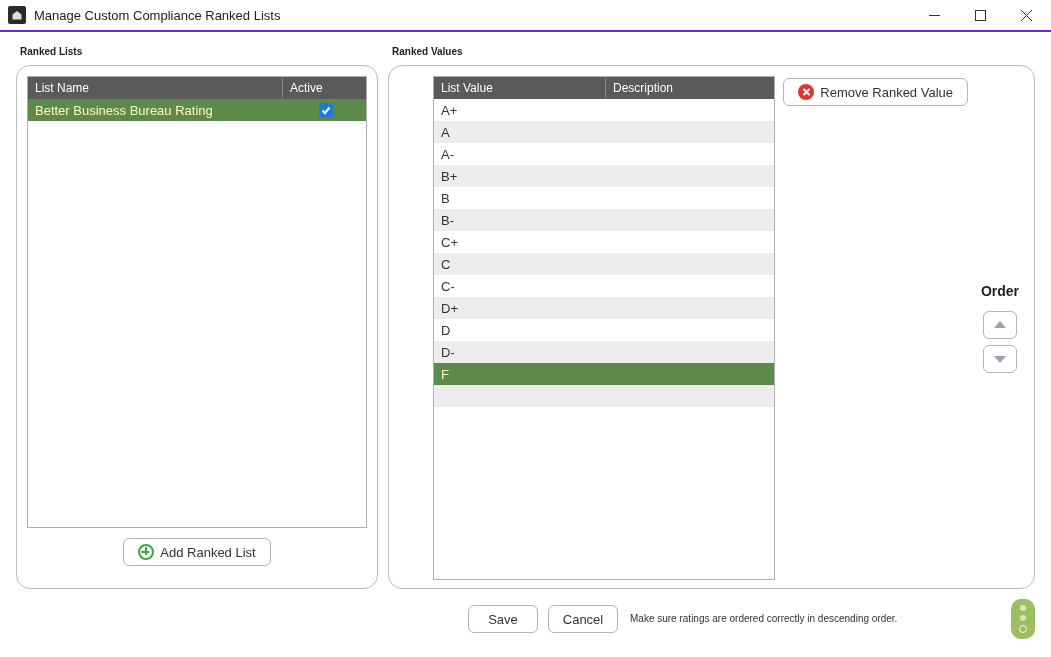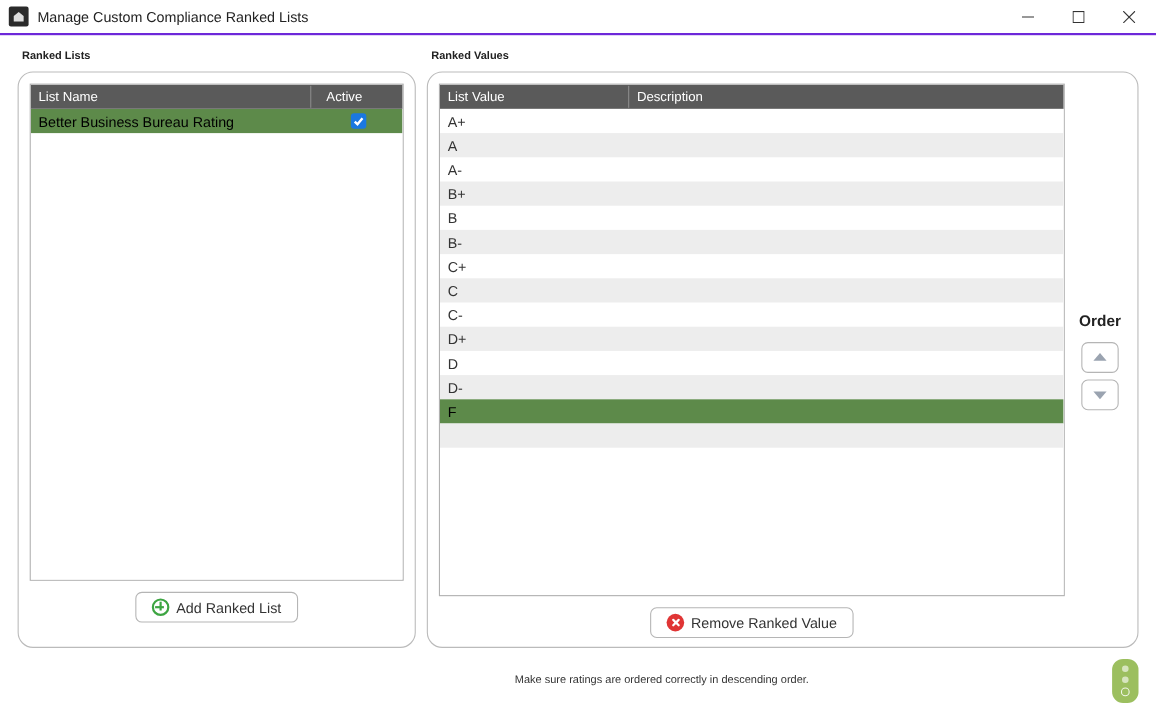--- a/index.html
+++ b/index.html
@@ -66,22 +66,23 @@
     gap: 8px;
     position: relative;
   }
   .panel-right .group-box {
     flex-direction: row;
     padding: 10px 10px 8px 10px;
   }
   .right-main {
     flex: 1;
     display: flex;
-    flex-direction: column;
+    flex-direction: row;
     gap: 8px;
+    margin-left: 34px;
   }
 
   
   .table-wrap {
     border: 1px solid #b0b0b0;
     background: #fff;
     flex: 1;
     overflow: hidden;
     display: flex;
     flex-direction: column;
@@ -106,30 +107,30 @@
     overflow-y: auto;
     background: #fff;
   }
   .tr {
     display: flex;
     height: 22px;
     align-items: center;
     font-size: 13px;
   }
   .tr.stripe { background: #ededed; }
-  .tr.selected { background: #5d8a4a; color: #000000; }
+  .tr.selected { background: #5d8a4a; color: #fef9c3; }
   .td {
     padding: 2px 7px;
     overflow: hidden;
     white-space: nowrap;
   }
 
   
   .col-listname { width: 255px; }
-  .col-active { width: 60px; text-align: center; }
+  .col-active { width: 60px; text-align: left; }
   .td.col-active { text-align: right; padding-right: 10px; }
 
   
   .col-listvalue { width: 172px; }
   .col-desc { flex: 1; }
 
   
   .chk {
     width: 14px; height: 14px;
     background: #1a78e0;
@@ -395,20 +396,24 @@
             </svg>
         </div>
       </div>
     </div>
   </div>
 
 </div>
 
 <div class="footer">
   <div class="footer-spacer-left"></div>
+  <div class="footer-btns">
+    <div class="flat-btn">Save</div>
+    <div class="flat-btn">Cancel</div>
+  </div>
   <div class="footer-help">
     <div>Make sure ratings are ordered correctly in descending order.</div>
   </div>
   <div class="status-dot">
     <span></span>
       <span></span>
       <span></span>
   </div>
 </div>
 

